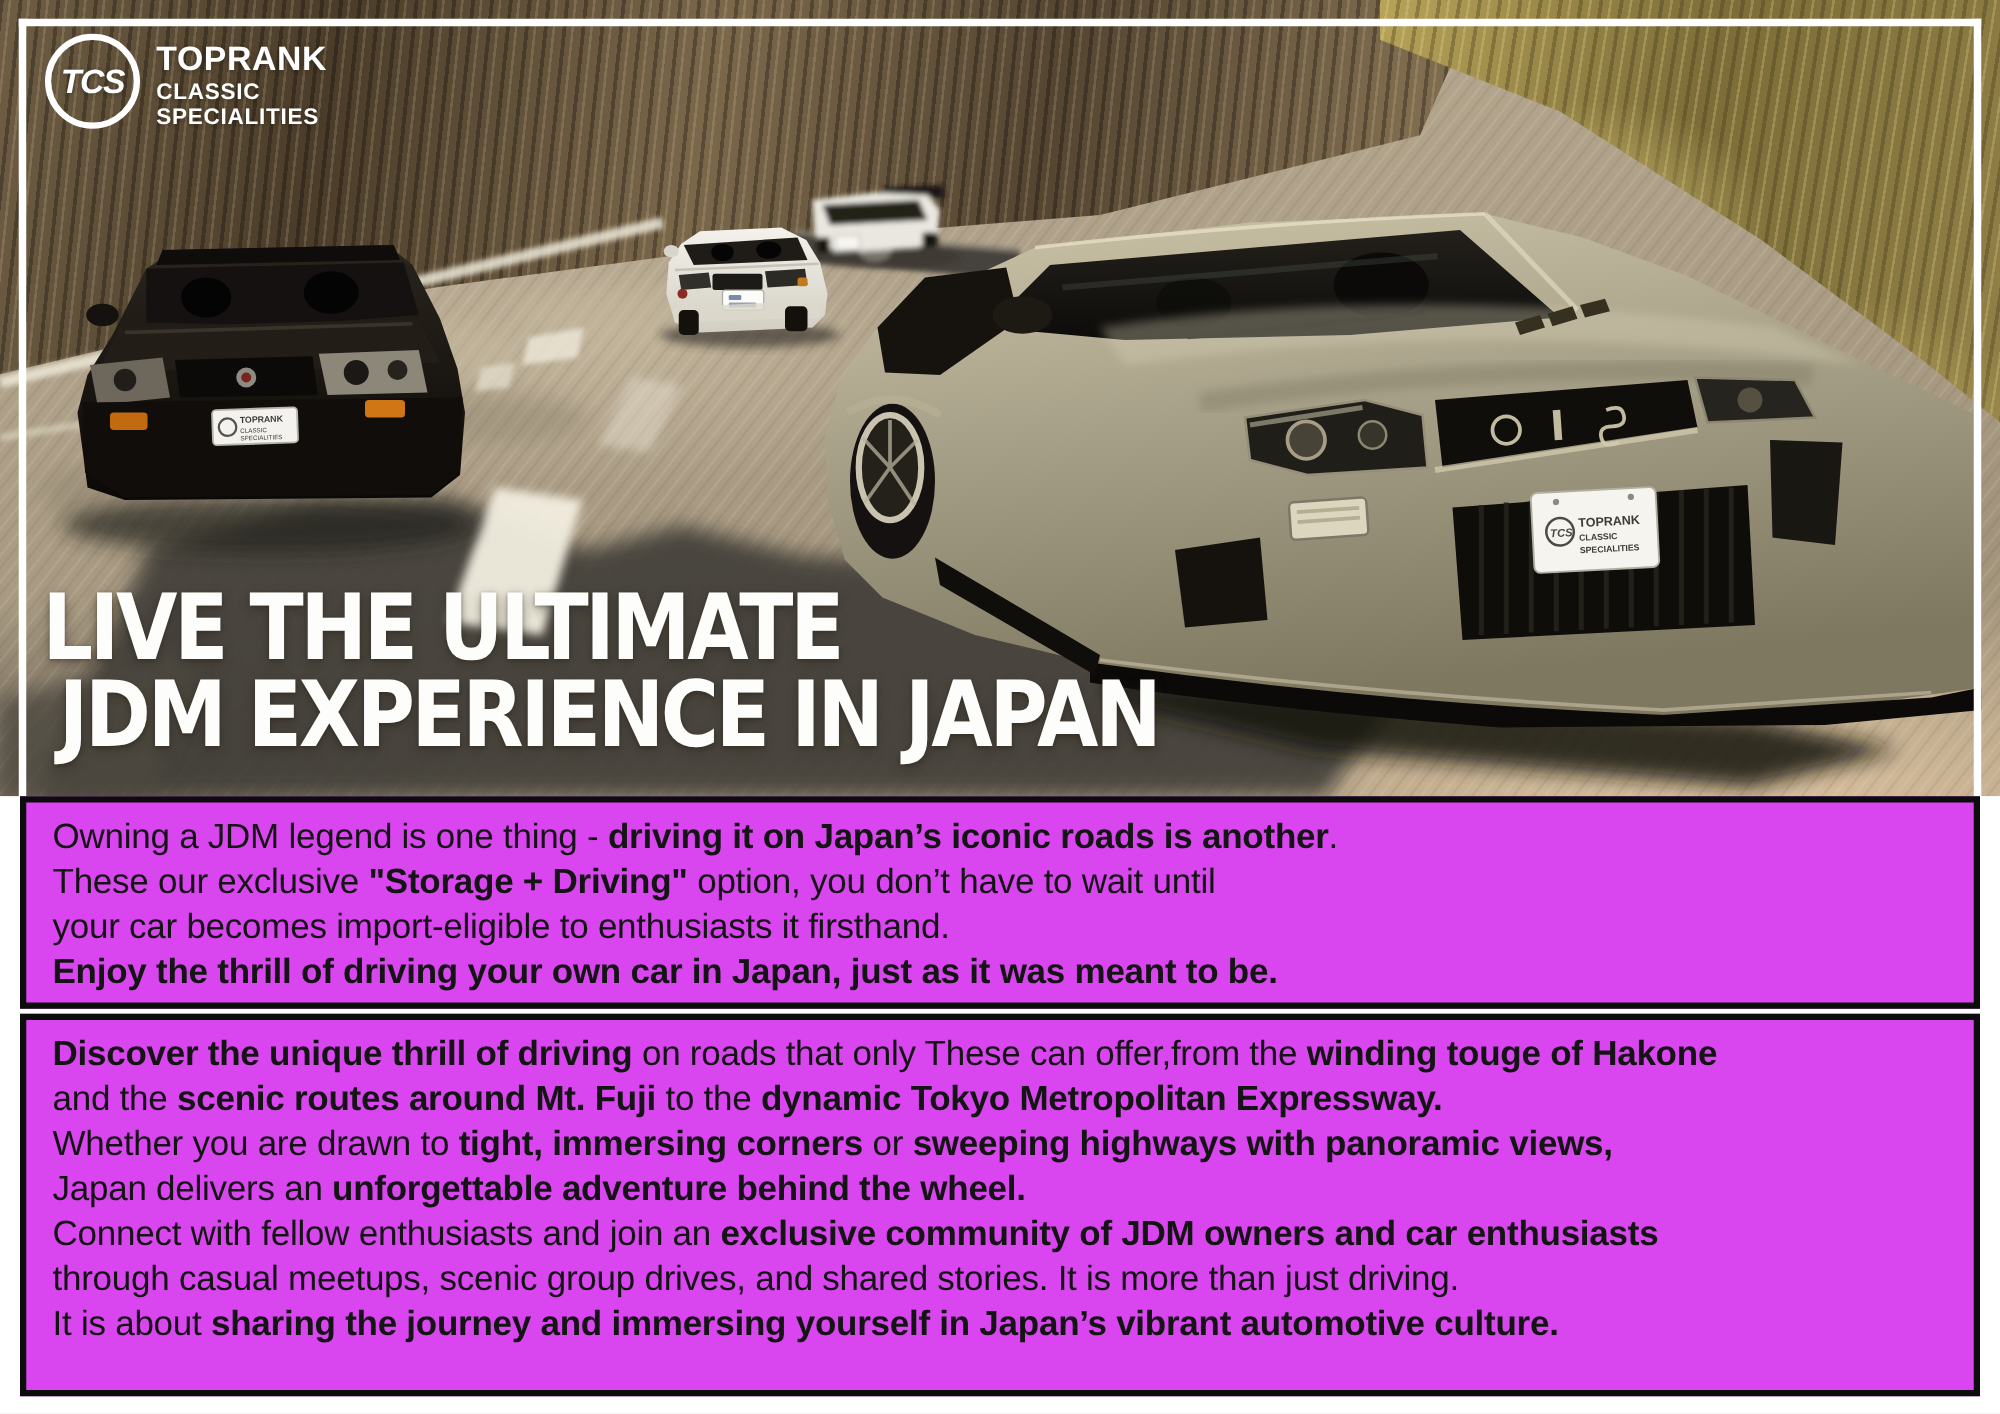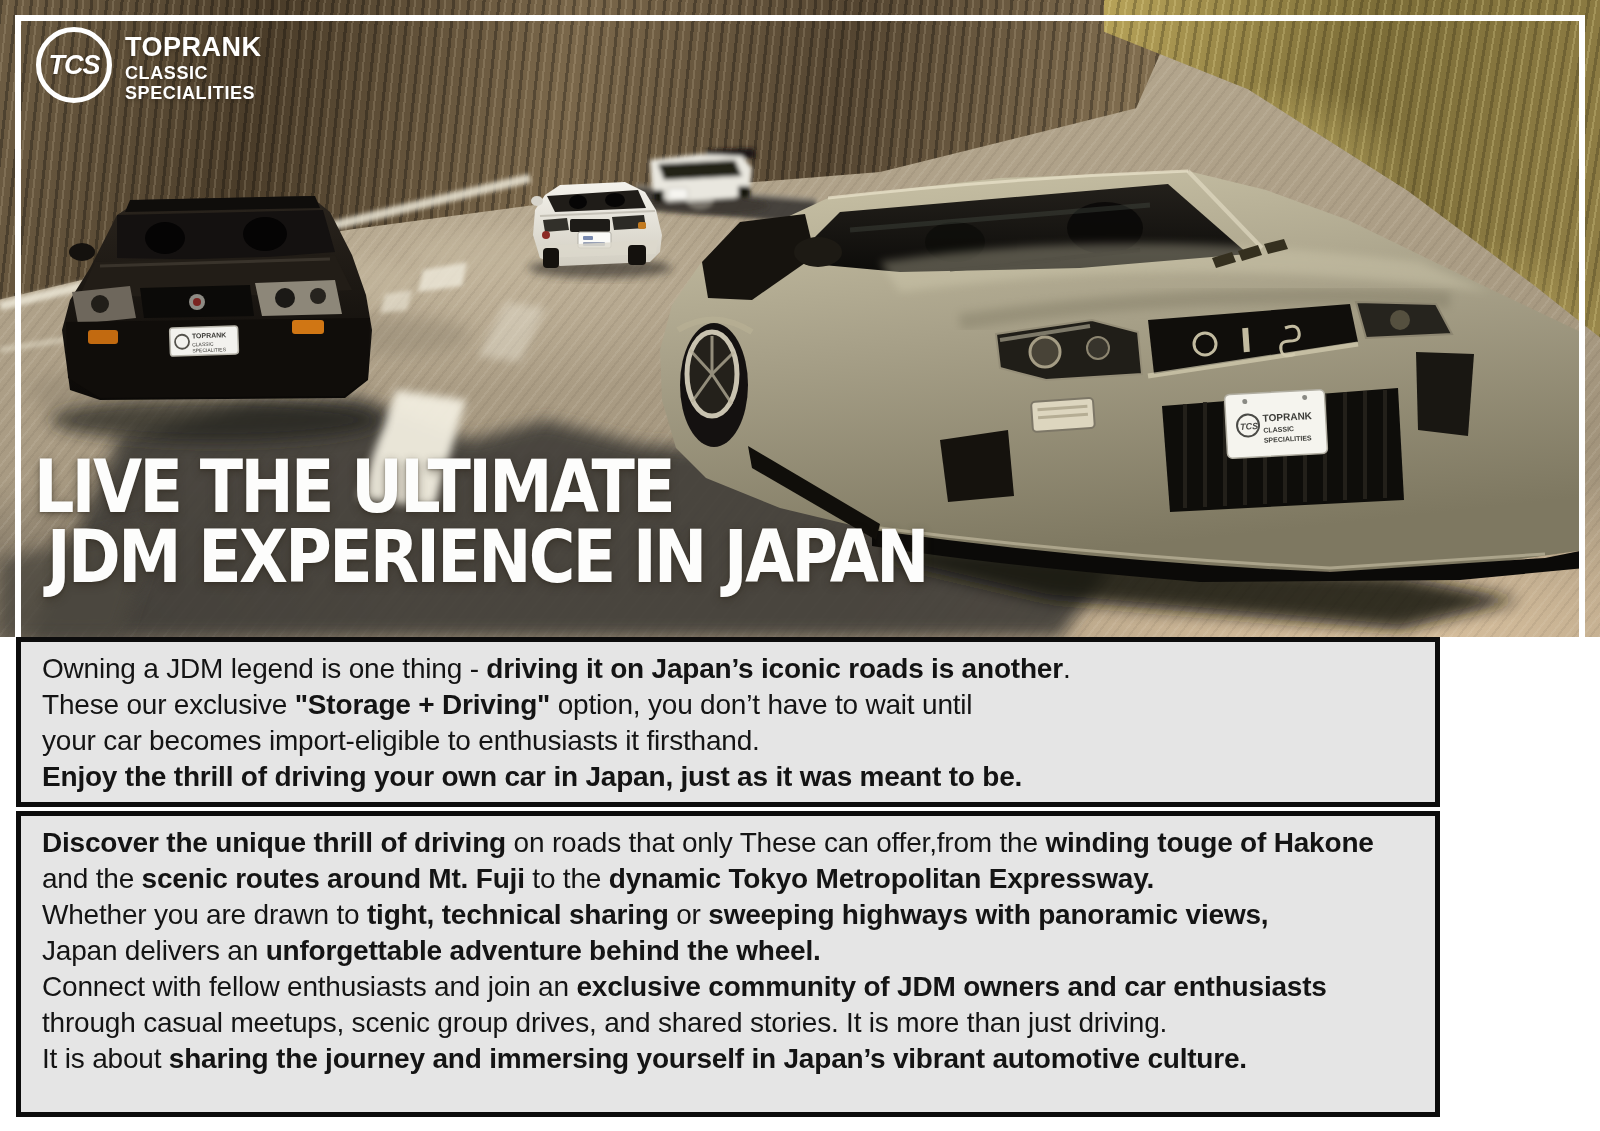--- a/index.html
+++ b/index.html
@@ -64,30 +64,30 @@
     width:76px; height:76px; border:5px solid #ffffff; border-radius:50%;
     display:flex; align-items:center; justify-content:center;
     font-style:italic; font-weight:bold; font-size:27px; letter-spacing:-1px;
     text-shadow:0 1px 4px rgba(20,15,8,.35);
   }
   .logo-text { padding-top:7px; text-shadow:0 1px 4px rgba(20,15,8,.4); }
   .logo-text .l1 { font-size:27px; font-weight:bold; letter-spacing:.5px; line-height:27px; }
   .logo-text .l2 { font-size:18px; font-weight:bold; letter-spacing:.6px; line-height:20px; margin-top:2px; }
   .logo-text .l3 { font-size:18px; font-weight:bold; letter-spacing:.6px; line-height:20px; }
   
-  .headline { position:absolute; left:34px; top:452px; color:#fdfdfc; font-family:"DejaVu Sans", sans-serif; }
+  .headline { position:absolute; left:34px; top:468px; color:#fdfdfc; font-family:"DejaVu Sans", sans-serif; }
   .hl {
     font-size:73px; font-weight:bold; line-height:70px; letter-spacing:-3px;
     white-space:nowrap; transform:scaleX(.87); transform-origin:0 50%;
     text-shadow:0 3px 10px rgba(45,38,26,.45), 0 1px 3px rgba(45,38,26,.4);
   }
   .hl2 { margin-left:13px; }
   
   .textbox {
-    position:absolute; left:16px; width:1424px; background:#e5e5e5;
+    position:absolute; left:16px; width:1568px; background:#d946ef;
     border:5px solid #0c0c0c; padding:9px 21px 0 21px; overflow:hidden;
   }
   #intro-box { top:637px; height:170px; }
   #detail-box { top:811px; height:306px; }
   .tline { font-size:28px; line-height:36px; color:#141414; white-space:nowrap; letter-spacing:-.2px; }
   .tline .b { font-weight:bold; }
 </style>
 </head>
 <body>
 
@@ -325,20 +325,20 @@
 
   <div class="textbox" id="intro-box">
       <div class="tline"><span>Owning a JDM legend is one thing - </span><span class="b">driving it on Japan’s iconic roads is another</span><span>.</span></div>
       <div class="tline"><span>These our exclusive </span><span class="b">"Storage + Driving"</span><span> option, you don’t have to wait until</span></div>
       <div class="tline"><span>your car becomes import-eligible to enthusiasts it firsthand.</span></div>
       <div class="tline"><span class="b">Enjoy the thrill of driving your own car in Japan, just as it was meant to be.</span></div>
     </div>
   <div class="textbox" id="detail-box">
       <div class="tline"><span class="b">Discover the unique thrill of driving</span><span> on roads that only These can offer,from the </span><span class="b">winding touge of Hakone</span></div>
       <div class="tline"><span>and the </span><span class="b">scenic routes around Mt. Fuji</span><span> to the </span><span class="b">dynamic Tokyo Metropolitan Expressway.</span></div>
-      <div class="tline"><span>Whether you are drawn to </span><span class="b">tight, technical sharing</span><span> or </span><span class="b">sweeping highways with panoramic views,</span></div>
+      <div class="tline"><span>Whether you are drawn to </span><span class="b">tight, immersing corners</span><span> or </span><span class="b">sweeping highways with panoramic views,</span></div>
       <div class="tline"><span>Japan delivers an </span><span class="b">unforgettable adventure behind the wheel.</span></div>
       <div class="tline"><span>Connect with fellow enthusiasts and join an </span><span class="b">exclusive community of JDM owners and car enthusiasts</span></div>
       <div class="tline"><span>through casual meetups, scenic group drives, and shared stories. It is more than just driving.</span></div>
       <div class="tline"><span>It is about </span><span class="b">sharing the journey and immersing yourself in Japan’s vibrant automotive culture.</span></div>
     </div>
 
 </div>
 
 </body></html>

